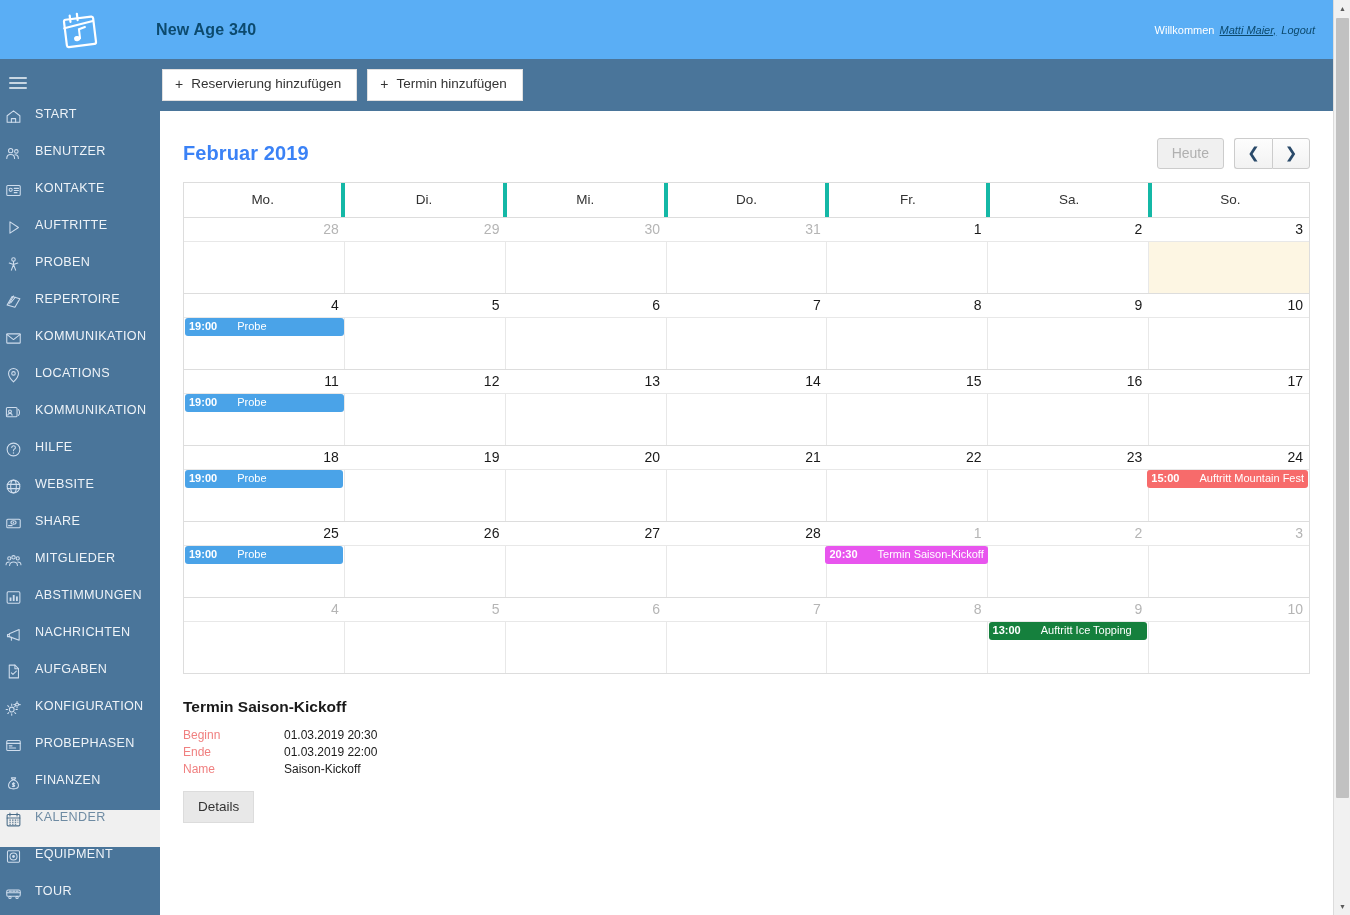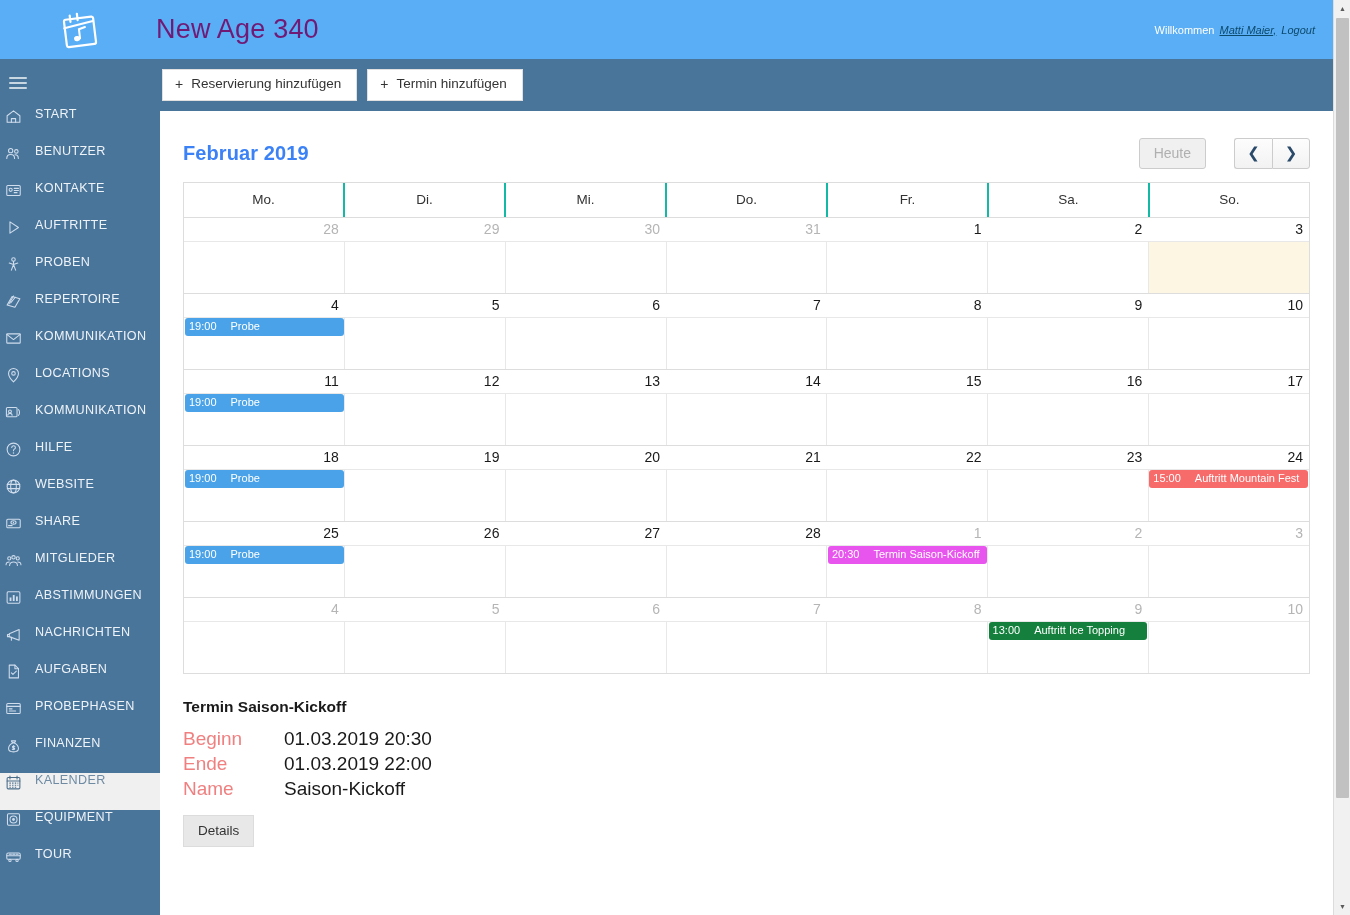--- a/index.html
+++ b/index.html
@@ -37,23 +37,23 @@
     background: #5aaef5;
     display: flex; align-items: center;
     z-index: 20;
   }
   #logo-wrap {
     width: 160px; height: 59px;
     display: flex; align-items: center; justify-content: center;
   }
   #logo-wrap svg { display: block; }
   #app-title {
-    color: #701a75;
-    font-size: 27px;
-    font-weight: 400;
+    color: #0c4a6e;
+    font-size: 16px;
+    font-weight: 700;
     letter-spacing: .2px;
     margin-left: -4px;
   }
   #user-area {
     margin-left: auto; margin-right: 18px;
     color: #ffffff; font-size: 11px;
     display: flex; align-items: center; gap: 5px;
   }
   #user-area a { color: #0c4a6e; text-decoration: none; font-style: italic; }
   #user-area .uname { text-decoration: underline; }
@@ -129,21 +129,21 @@
   #cal-panel { padding: 22px 23px 0 23px; }
   #cal-head {
     display: flex; align-items: center;
     height: 40px;
     margin-bottom: 9px;
   }
   #cal-title {
     font-size: 20px; font-weight: bold; color: #3b82f6;
     letter-spacing: .1px;
   }
-  #cal-nav { margin-left: auto; display: flex; align-items: flex-end; gap: 28px; }
+  #cal-nav { margin-left: auto; display: flex; align-items: flex-end; gap: 10px; }
   .btn-today {
     background: #f0f0f0;
     border: 1px solid #cccccc;
     border-radius: 3px;
     color: #b0b0b0;
     font-size: 14px;
     font-family: "Liberation Sans", sans-serif;
     padding: 6px 14px 7px;
     cursor: default;
   }
@@ -165,21 +165,21 @@
   #cal-grid {
     border: 1px solid #dddddd;
     border-bottom: none;
   }
   #dow-row { display: flex; border-bottom: 1px solid #dddddd; }
   .dow {
     flex: 1 1 0;
     text-align: center;
     font-size: 13.5px; color: #333333;
     padding: 9px 0 10px;
-    border-left: 2px solid #14b8a6;
+    border-left: 4px solid #14b8a6;
   }
   .dow:first-child { border-left: none; }
 
   .week { position: relative; }
   .week-dates {
     display: flex;
     border-bottom: 1px solid #e8e8e8;
   }
   .wd {
     flex: 1 1 0;
@@ -213,30 +213,30 @@
     font-size: 11px;
     color: #ffffff;
     padding: 3px 4px 3px 4px;
     border-radius: 3px;
     white-space: nowrap;
     overflow: hidden;
     line-height: 1.05;
     cursor: pointer;
     font-family: "Liberation Sans", sans-serif;
   }
-  .event .etime { font-weight: normal; margin-right: 14px; }
+  .event .etime { font-weight: bold; margin-right: 20px; }
 
   
   #detail { padding: 24px 23px 0 23px; }
   #detail h3 {
     font-size: 15.5px; color: #1a1a1a; font-weight: bold;
     margin-bottom: 11px;
   }
   #detail table { border-collapse: collapse; }
-  #detail td { font-size: 19px; padding: 1px 0 2px; vertical-align: top; }
+  #detail td { font-size: 12px; padding: 1px 0 2px; vertical-align: top; }
   #detail td.lbl { color: #f08080; width: 101px; }
   #detail td.val { color: #1a1a1a; }
   #details-btn {
     margin-top: 13px;
     background: #e8e8e8;
     border: 1px solid #dcdcdc;
     color: #333333;
     font-size: 13.5px;
     font-family: "Liberation Sans", sans-serif;
     padding: 7px 14px 8px;
@@ -433,20 +433,31 @@
             <path stroke="currentColor" fill="none" stroke-width="1.5" stroke-linecap="round" stroke-linejoin="round" d="M6 3h8l5 5v13H6Z"></path>
             <path stroke="currentColor" fill="none" stroke-width="1.5" stroke-linecap="round" stroke-linejoin="round" d="M14 3v5h5"></path>
             <path stroke="currentColor" fill="none" stroke-width="1.5" stroke-linecap="round" stroke-linejoin="round" d="M9 14l2.2 2.2L16 11.5"></path>
           </svg>
         </span>
         <span>AUFGABEN</span>
       </div>
       <div class="nav-item">
         <span class="nav-ic">
           <svg width="17" height="17" viewBox="0 0 24 24">
+            <circle stroke="currentColor" fill="none" stroke-width="1.5" stroke-linecap="round" stroke-linejoin="round" cx="9.5" cy="13.5" r="3.4"></circle>
+            <path stroke="currentColor" fill="none" stroke-width="1.5" stroke-linecap="round" stroke-linejoin="round" d="M9.5 7.6v-2M9.5 21.4v-2M3.6 13.5h-2M17.4 13.5h-2M5.3 9.3 3.9 7.9M15.1 19.1l-1.4-1.4M13.7 9.3l1.4-1.4M3.9 19.1l1.4-1.4"></path>
+            <circle stroke="currentColor" fill="none" stroke-width="1.5" stroke-linecap="round" stroke-linejoin="round" cx="17" cy="6.5" r="2.1"></circle>
+            <path stroke="currentColor" fill="none" stroke-width="1.5" stroke-linecap="round" stroke-linejoin="round" d="M17 3.2V2M17 11v-1.2M13.7 6.5h-1.2M21.5 6.5h-1.2"></path>
+          </svg>
+        </span>
+        <span>KONFIGURATION</span>
+      </div>
+      <div class="nav-item">
+        <span class="nav-ic">
+          <svg width="17" height="17" viewBox="0 0 24 24">
             <rect stroke="currentColor" fill="none" stroke-width="1.5" stroke-linecap="round" stroke-linejoin="round" x="2.5" y="5" width="19" height="14" rx="1.5"></rect>
             <path stroke="currentColor" fill="none" stroke-width="1.5" stroke-linecap="round" stroke-linejoin="round" d="M2.5 9h19"></path>
             <path stroke="currentColor" fill="none" stroke-width="1.5" stroke-linecap="round" stroke-linejoin="round" d="M6 12.5h4M6 15.5h9"></path>
           </svg>
         </span>
         <span>PROBEPHASEN</span>
       </div>
       <div class="nav-item">
         <span class="nav-ic">
           <svg width="17" height="17" viewBox="0 0 24 24">

